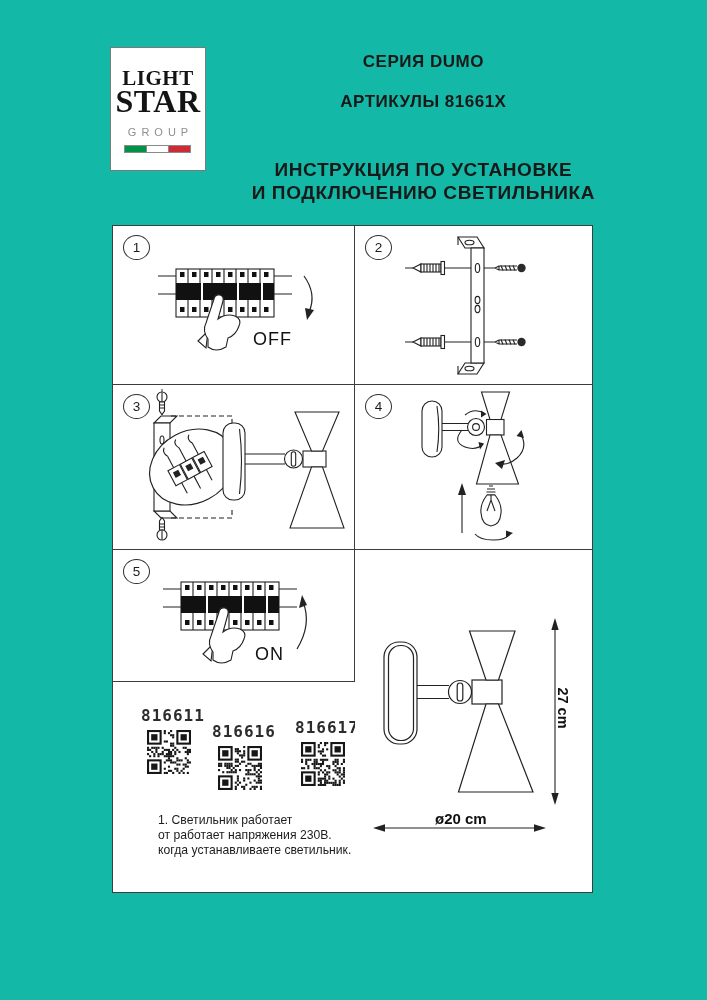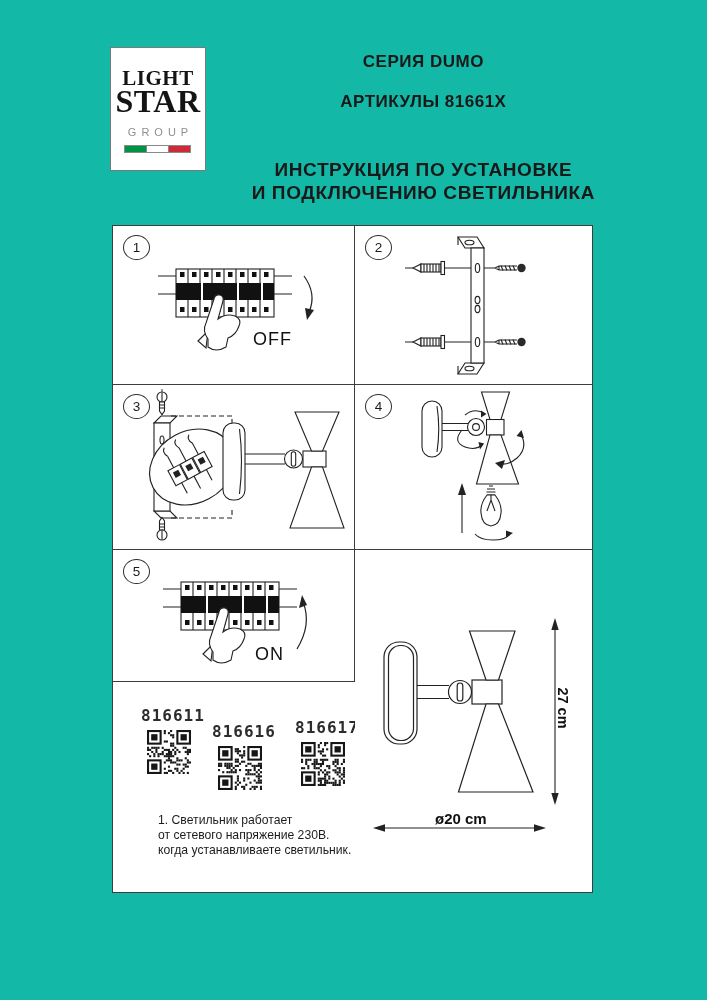--- a/index.html
+++ b/index.html
@@ -607,21 +607,21 @@
               <rect x="31.42857142857143" y="2.0952380952380953" width="10.476190476190476" height="10.476190476190476" fill="#fff"></rect>
               <rect x="33.523809523809526" y="4.190476190476191" width="6.2857142857142865" height="6.2857142857142865" fill="#161616"></rect>
               <rect x="0" y="29.333333333333336" width="14.666666666666668" height="14.666666666666668" fill="#161616"></rect>
               <rect x="2.0952380952380953" y="31.42857142857143" width="10.476190476190476" height="10.476190476190476" fill="#fff"></rect>
               <rect x="4.190476190476191" y="33.523809523809526" width="6.2857142857142865" height="6.2857142857142865" fill="#161616"></rect>
             </svg>
         </figure>
       </div>
       <div class="notes">
         <div>1. Светильник работает</div>
-        <div>от сетевого напряжение 230В.</div>
+        <div>от работает напряжения 230В.</div>
         <div>когда устанавливаете светильник.</div>
       </div>
     </section>
 
     <section class="cell" style="left:242px;top:324px;width:237px;height:342px;">
       <svg width="237" height="342" viewBox="0 0 237 342">
         <g stroke="#222" fill="none" stroke-width="1.2">
           <g>
             <rect x="29" y="92" width="33" height="102" rx="15" fill="#fff"></rect>
             <rect x="33.5" y="95.5" width="25" height="95" rx="12"></rect>

